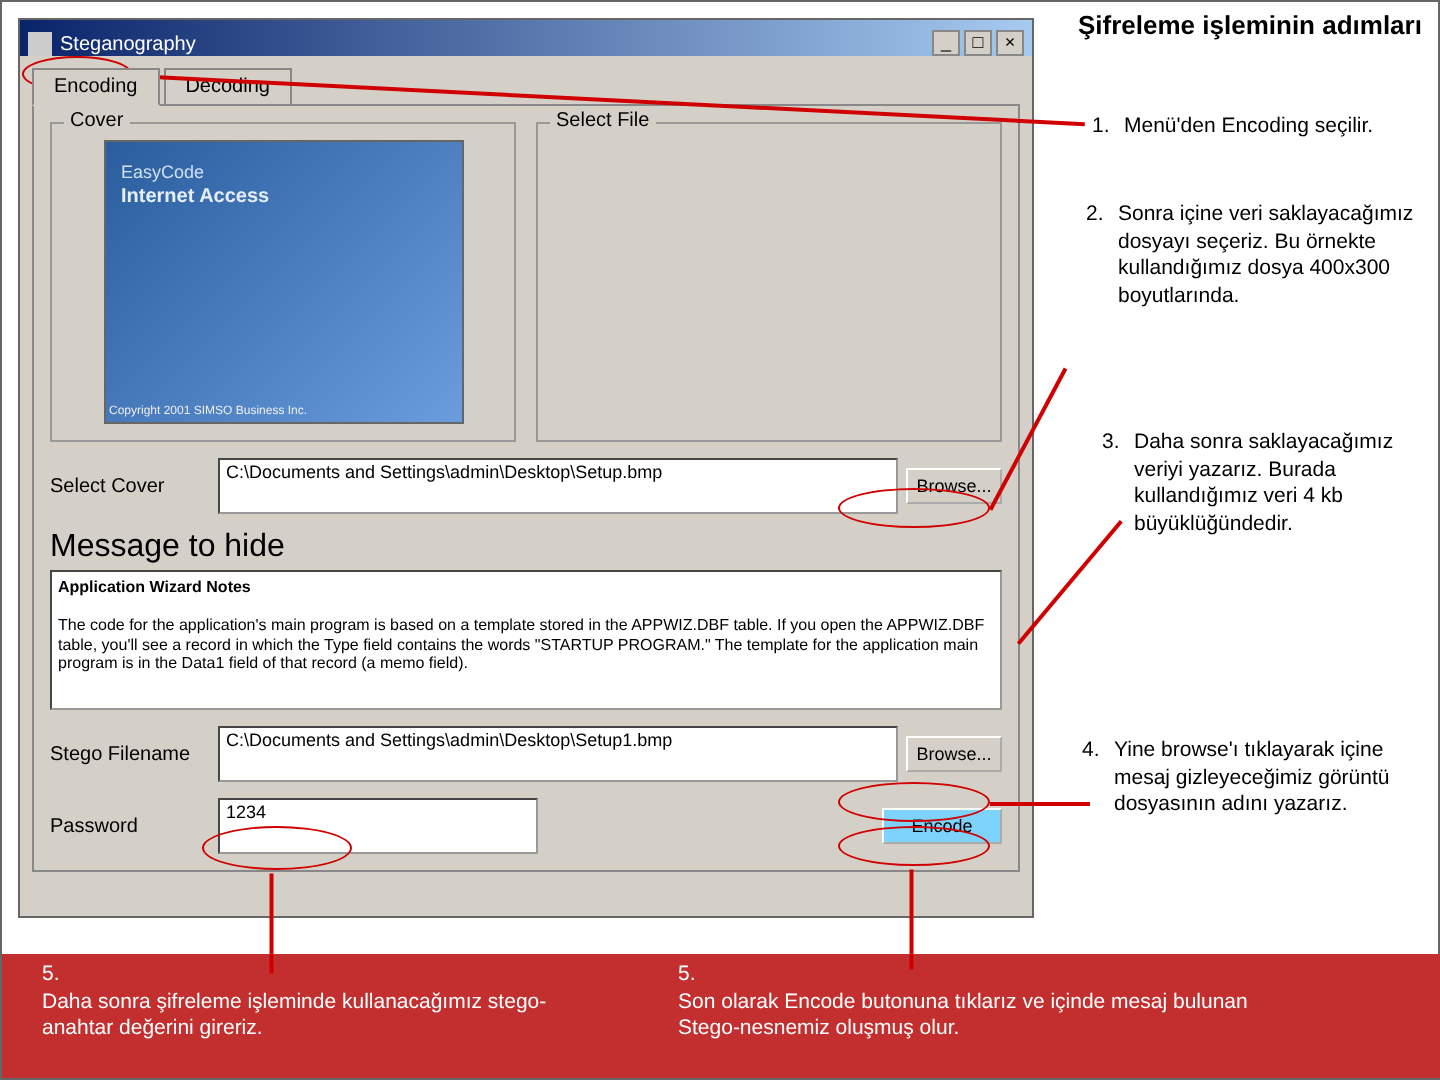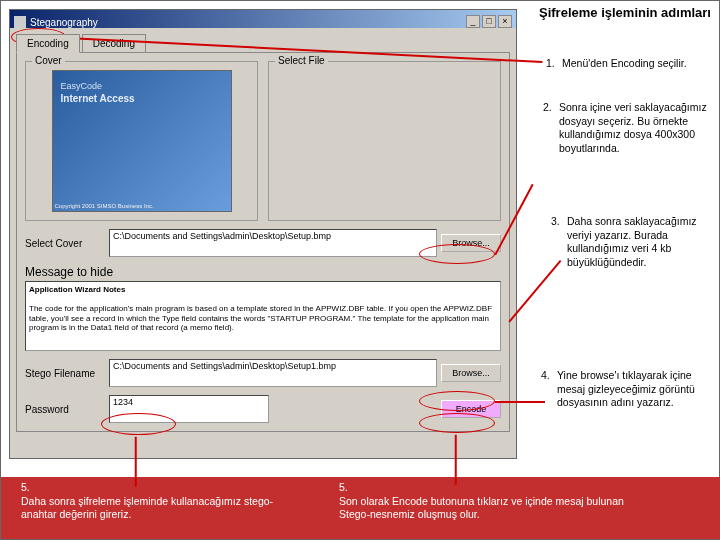--- a/index.html
+++ b/index.html
@@ -26,27 +26,27 @@
   .panel { flex: 1; border: 1px solid #999; padding: 4px; position: relative; }
   .panel-label { position: absolute; top: -7px; left: 6px; background: #d4d0c8; padding: 0 3px; font-size: 10px; }
   .panel-inner { height: 150px; display: flex; align-items: center; justify-content: center; }
 
   .cover-thumb { width: 180px; height: 142px; background: linear-gradient(135deg, #2a5d9e 0%, #4a7dbe 50%, #6a9dde 100%); position: relative; border: 1px solid #666; }
   .thumb-caption { position: absolute; bottom: 2px; left: 2px; font-size: 6px; color: #eee; }
 
   .form-row { display: flex; align-items: center; margin-top: 8px; gap: 4px; }
   .form-label { width: 80px; font-size: 10px; }
   .text-input { flex: 1; height: 28px; border: 1px inset #999; background: #fff; font-size: 9px; padding: 1px 3px; }
-  .browse-btn { width: 60px; height: 18px; background: #d4d0c8; border: 1px outset #fff; font-size: 9px; text-align: center; line-height: 16px; }
+  .browse-btn { width: 48px; height: 18px; background: #d4d0c8; border: 1px outset #fff; font-size: 9px; text-align: center; line-height: 16px; }
 
-  .msg-label { font-size: 12px; margin-top: 8px; }
+  .msg-label { font-size: 16px; margin-top: 8px; }
   .textarea { width: 100%; height: 70px; border: 1px inset #999; background: #fff; font-size: 8px; padding: 3px; margin-top: 2px; line-height: 1.2; overflow: hidden; }
   .textarea .titlecell { font-weight: bold; }
 
-  .encode-btn { width: 60px; height: 18px; background: #f0abfc; border: 1px outset #fff; font-size: 9px; text-align: center; line-height: 16px; }
+  .encode-btn { width: 60px; height: 18px; background: #7dd3fc; border: 1px outset #fff; font-size: 9px; text-align: center; line-height: 16px; }
 
   
   .instr-title { position: absolute; left: 522px; top: 4px; width: 192px; font-size: 13px; font-weight: bold; line-height: 1.2; margin-left: 16px; }
   .instr { position: absolute; font-size: 10.5px; line-height: 1.3; }
   .instr .num { display: table-cell; width: 16px; vertical-align: top; }
   .instr .txt { display: table-cell; vertical-align: top; }
 
   
   .redbar { position: absolute; left: 0; bottom: 0; width: 720px; height: 62px; background: #c32f2f; color: #fff; }
   .bottom-instr { position: absolute; font-size: 10.5px; line-height: 1.3; color: #fff; }

